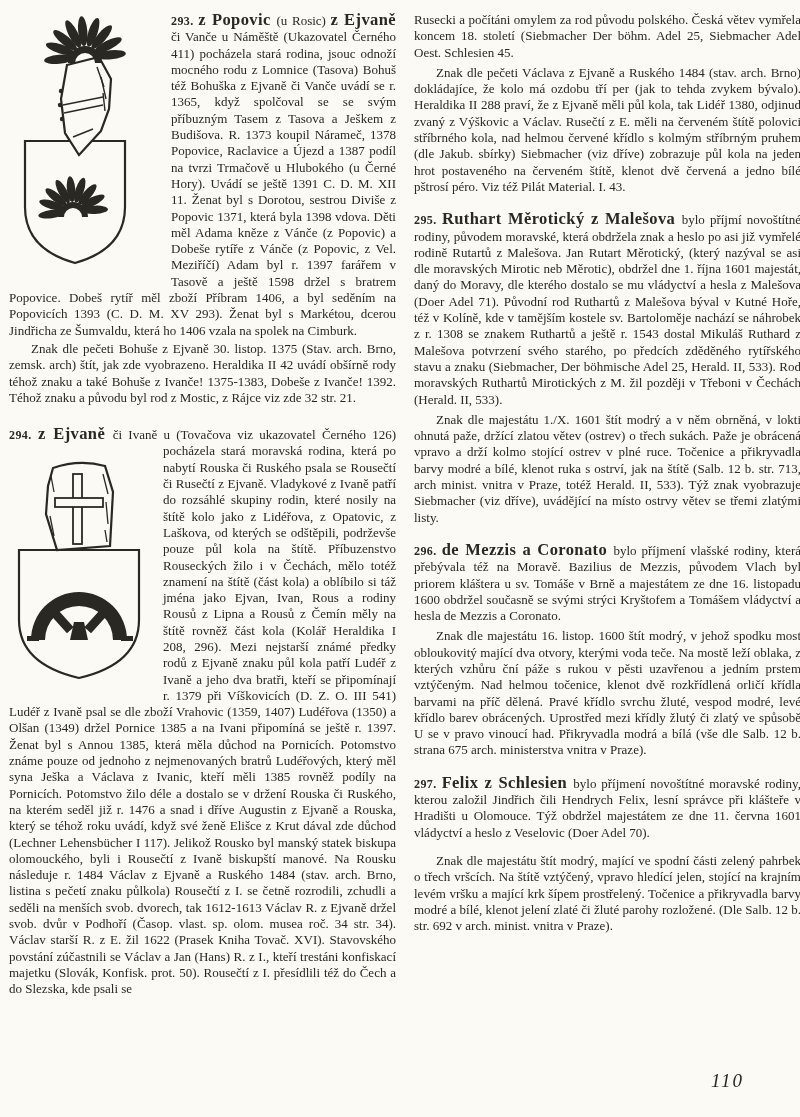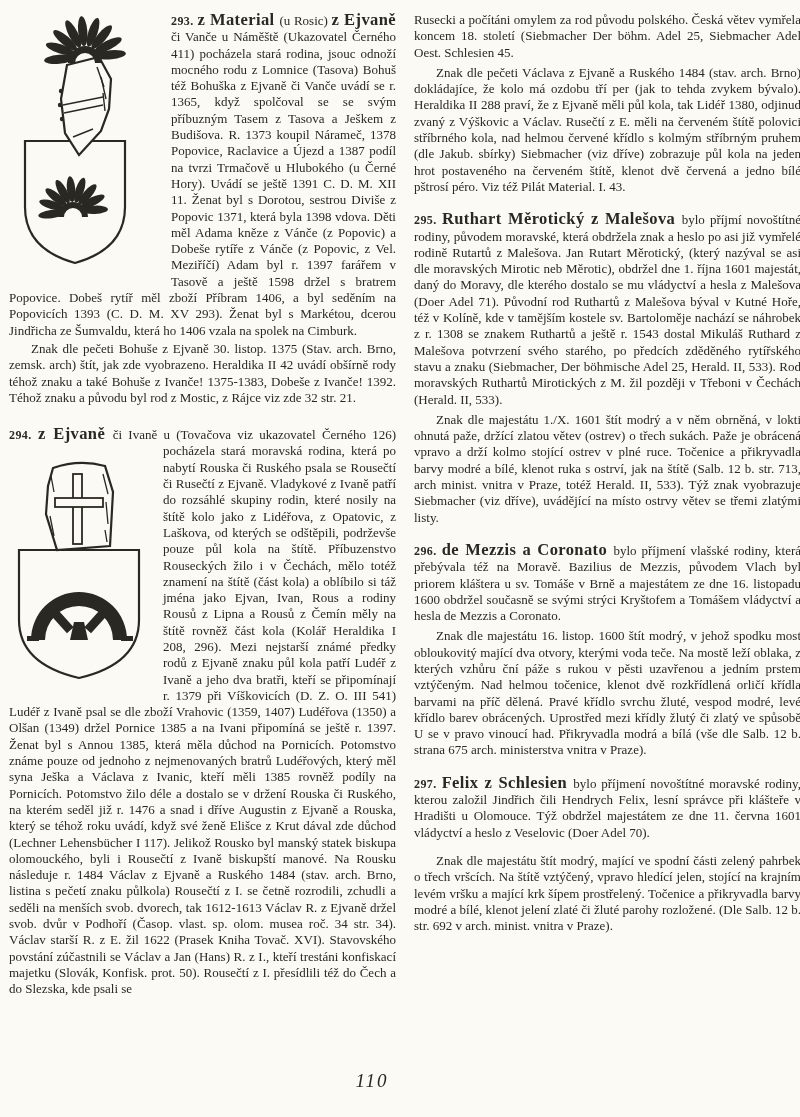--- a/index.html
+++ b/index.html
@@ -21,34 +21,34 @@
   }
   p.indent { text-indent:22px; }
   p.entry { margin-top:20px; }
   .num { font-size:12px; font-weight:bold; letter-spacing:.4px; }
   .ename { font-size:16.5px; font-weight:bold; letter-spacing:.4px; }
   .b { font-weight:normal; }
   .arms { float:left; margin:3px 12px 2px 0; }
   .arms svg { display:block; }
   .pageno {
     position:absolute; top:1070px; left:0; width:744px;
-    text-align:center;
+    text-align:right;
     font-style:italic; font-size:19px; letter-spacing:2px;
     color:#2a2822;
   }
 </style>
 </head>
 <body>
 
 <div class="page">
 
   <div class="col">
 
     <p class="para" style="margin-top:0;">
-      <span class="num">293. </span><span class="ename">z Material </span><span>(u Rosic) </span><span class="ename">z Ejvaně </span><span class="arms">
+      <span class="num">293. </span><span class="ename">z Popovic </span><span>(u Rosic) </span><span class="ename">z Ejvaně </span><span class="arms">
           <svg width="150" height="258" viewBox="0 0 150 258" xmlns="http://www.w3.org/2000/svg">
         <g stroke="#2a2822" stroke-width="2.2" fill="#fbfaf4">
           <path d="M16,126 L116,126 L116,192 Q116,234 66,248 Q16,234 16,192 Z"></path>
           <path d="M58,50 L90,42 L102,64 L100,94 L92,116 L70,140 L56,118 L52,84 Z"></path>
         </g>
         <g stroke="#2a2822" stroke-width="1.4" fill="none">
           <path d="M54,90 L94,82"></path>
               <path d="M55,98 L94,90"></path>
           <path d="M88,52 L95,72"></path>
               <path d="M92,62 L97,84"></path>

